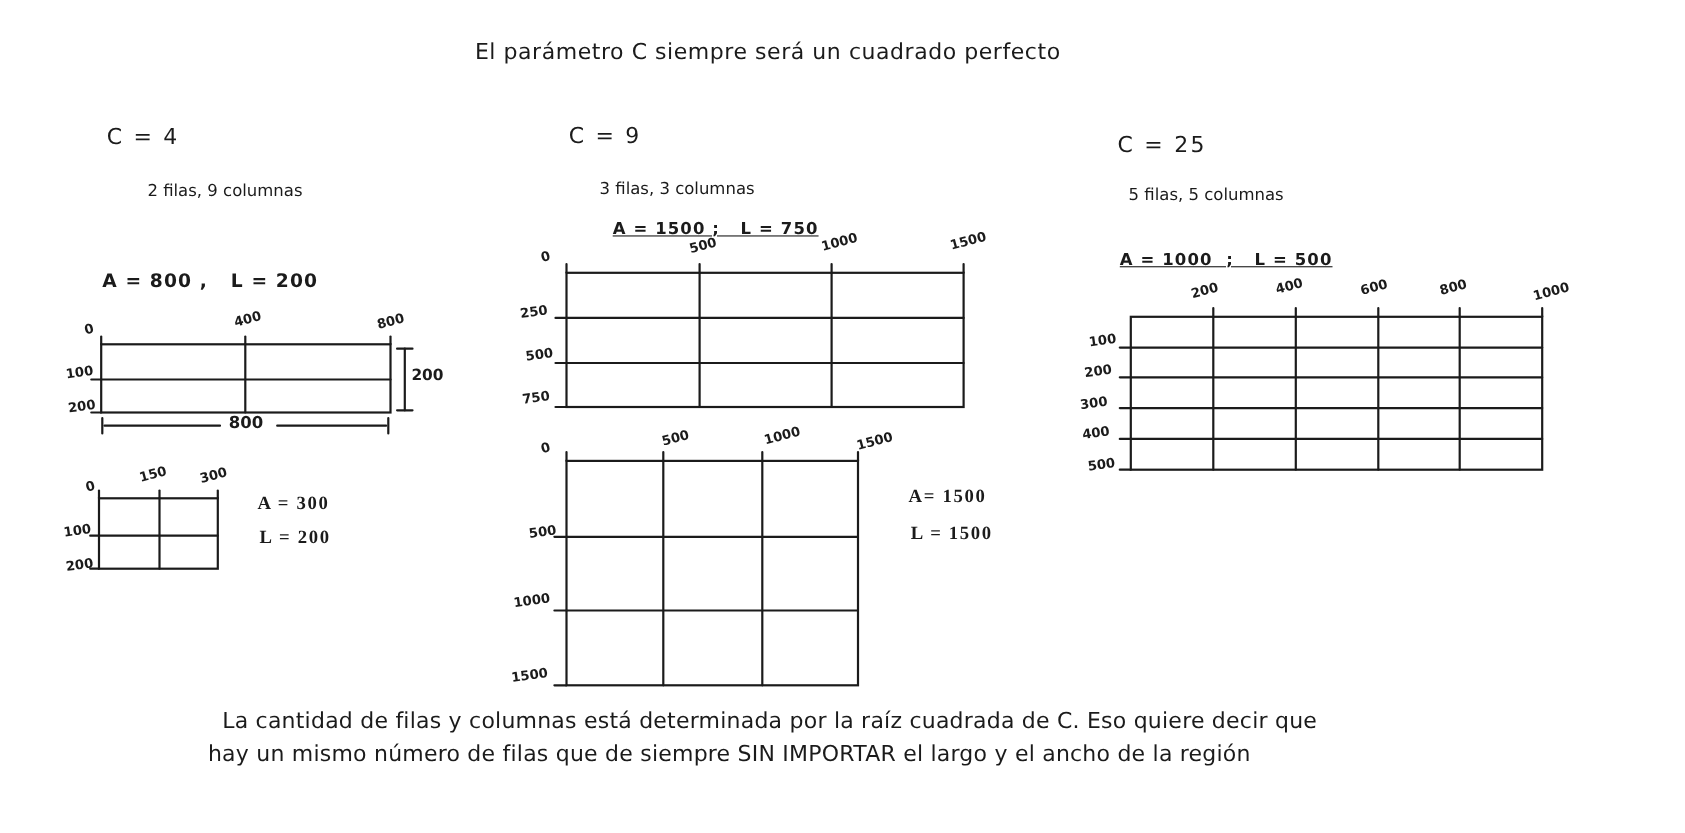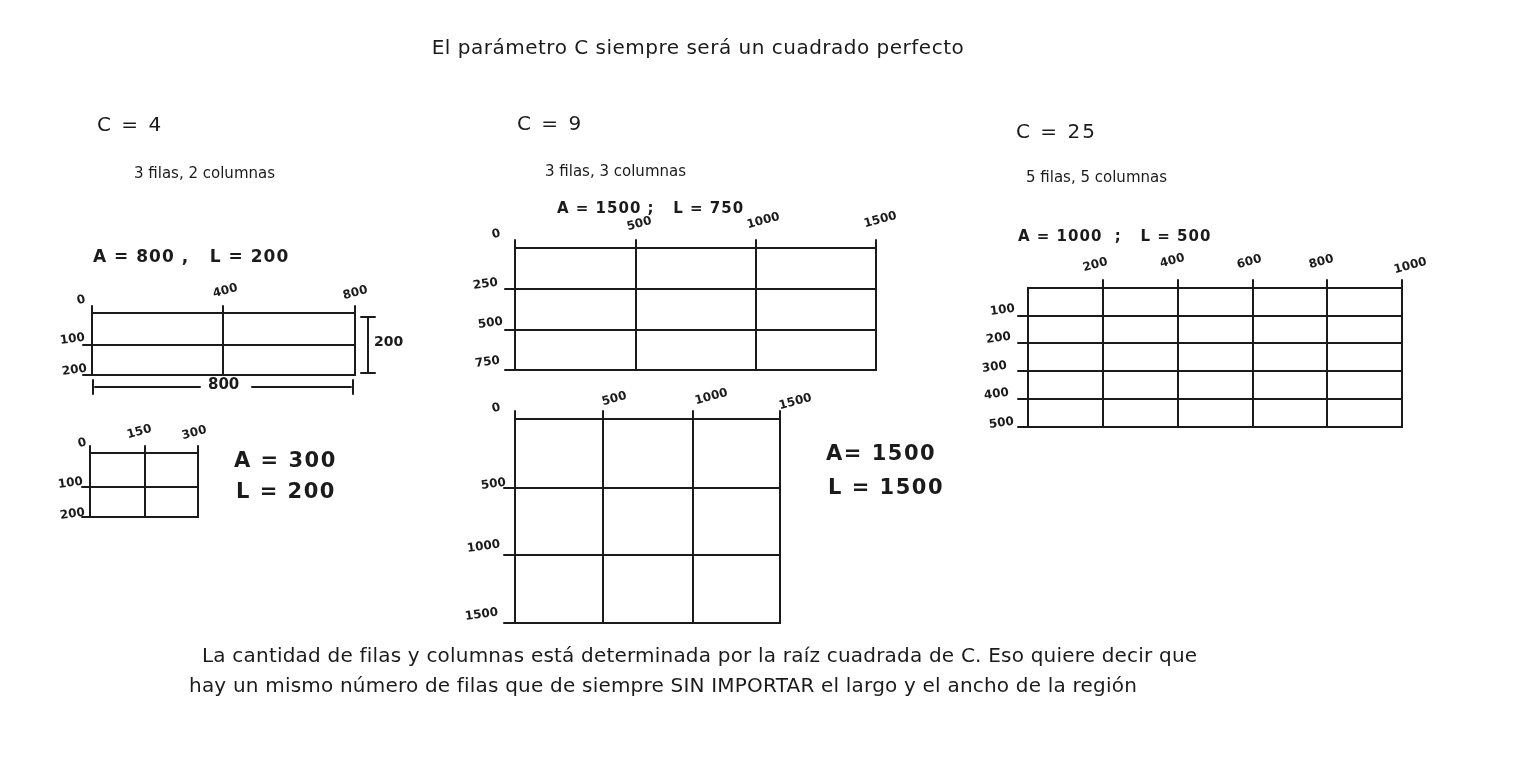--- a/index.html
+++ b/index.html
@@ -5,23 +5,23 @@
   html,body{margin:0;padding:0;background:#fff;}
   .canvas{
     position:relative;width:1532px;height:757px;background:#ffffff;
     font-family:"DejaVu Sans",sans-serif;color:#1b1b1b;overflow:hidden;
   }
   .lbl{position:absolute;white-space:pre;color:#1b1b1b;line-height:1.15;}
   .title{font-size:20px;letter-spacing:.5px;text-align:center;width:560px;}
   .heading{font-size:20px;letter-spacing:2px;}
   .sub{font-size:15px;}
   .params{font-size:17px;font-weight:700;letter-spacing:1px;}
-  .params-sm{font-size:15px;font-weight:700;letter-spacing:1px;}
+  .params-sm{font-size:15px;font-weight:700;letter-spacing:1px;text-decoration:underline;}
   .tick{font-size:12px;font-weight:700;}
-  .annot{font-size:21px;font-weight:700;letter-spacing:1.5px;}
+  .annot{font-size:17px;font-weight:700;letter-spacing:1.5px;font-family:Liberation Serif, serif;}
   .meas{font-size:14px;font-weight:700;}
   .rot{transform:rotate(-15deg);transform-origin:left bottom;}
   .rot8{transform:rotate(-8deg);transform-origin:left bottom;}
   .footer{font-size:20px;letter-spacing:.2px;}
   svg.sheet{position:absolute;left:0;top:0;}
   svg.sheet line, svg.sheet rect, svg.sheet path{
     stroke:#1b1b1b;stroke-width:2;fill:none;stroke-linecap:round;
   }
 </style>
 </head>
@@ -111,21 +111,21 @@
       <line x1="1018" y1="343" x2="1028" y2="343"></line>
       <line x1="1018" y1="371" x2="1028" y2="371"></line>
       <line x1="1018" y1="399" x2="1028" y2="399"></line>
       <line x1="1018" y1="427" x2="1028" y2="427"></line>
     </g>
   </svg>
 
   <div class="lbl title" style="left:418px;top:36px;">El parámetro C siempre será un cuadrado perfecto</div>
 
   <div class="lbl heading" style="left:97px;top:113px;">C = 4</div>
-  <div class="lbl sub" style="left:134px;top:165px;">3 filas, 2 columnas</div>
+  <div class="lbl sub" style="left:134px;top:165px;">2 filas, 9 columnas</div>
   <div class="lbl params" style="left:93px;top:247px;">A = 800 ,   L = 200</div>
 
   <span class="lbl tick rot" style="left:79px;top:294px;">0</span>
   <span class="lbl tick rot" style="left:215px;top:287px;">400</span>
   <span class="lbl tick rot" style="left:345px;top:289px;">800</span>
   <span class="lbl tick rot8" style="left:61px;top:334px;">100</span>
   <span class="lbl tick rot8" style="left:63px;top:365px;">200</span>
   <span class="lbl meas" style="left:374px;top:333px;">200</span>
   <span class="lbl meas" style="left:208px;top:376px;font-size:15px;">800</span>
 

